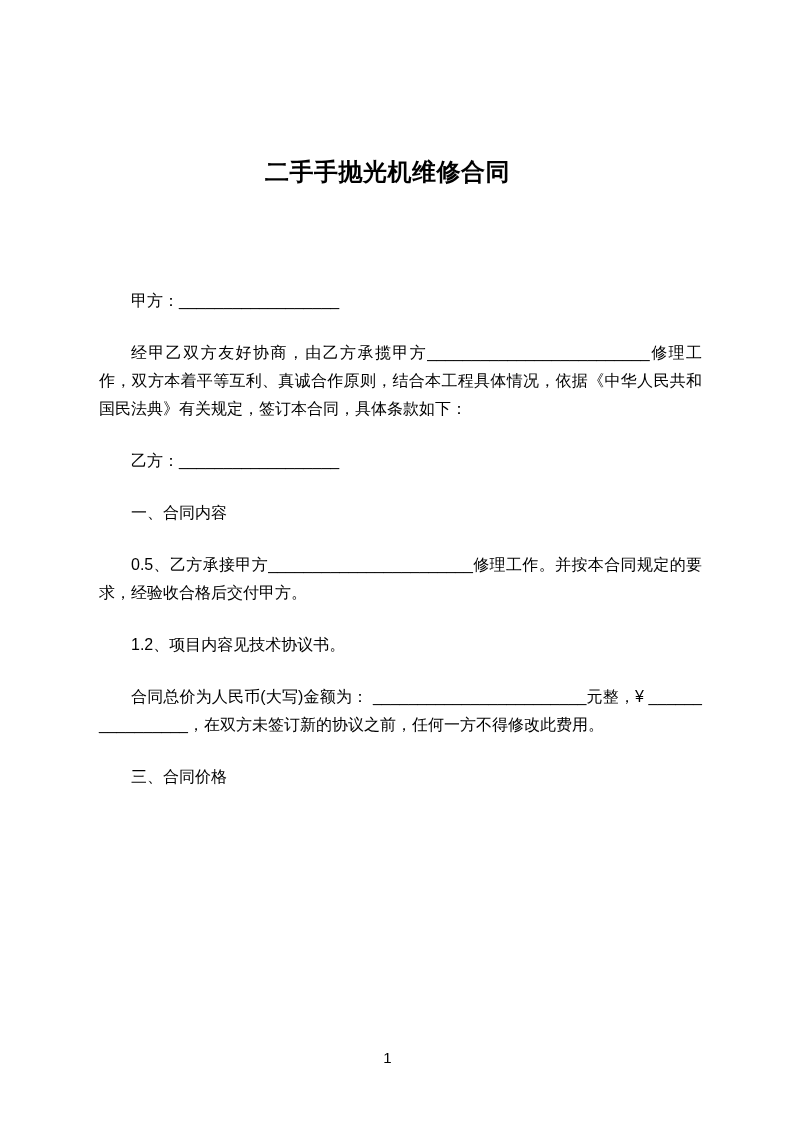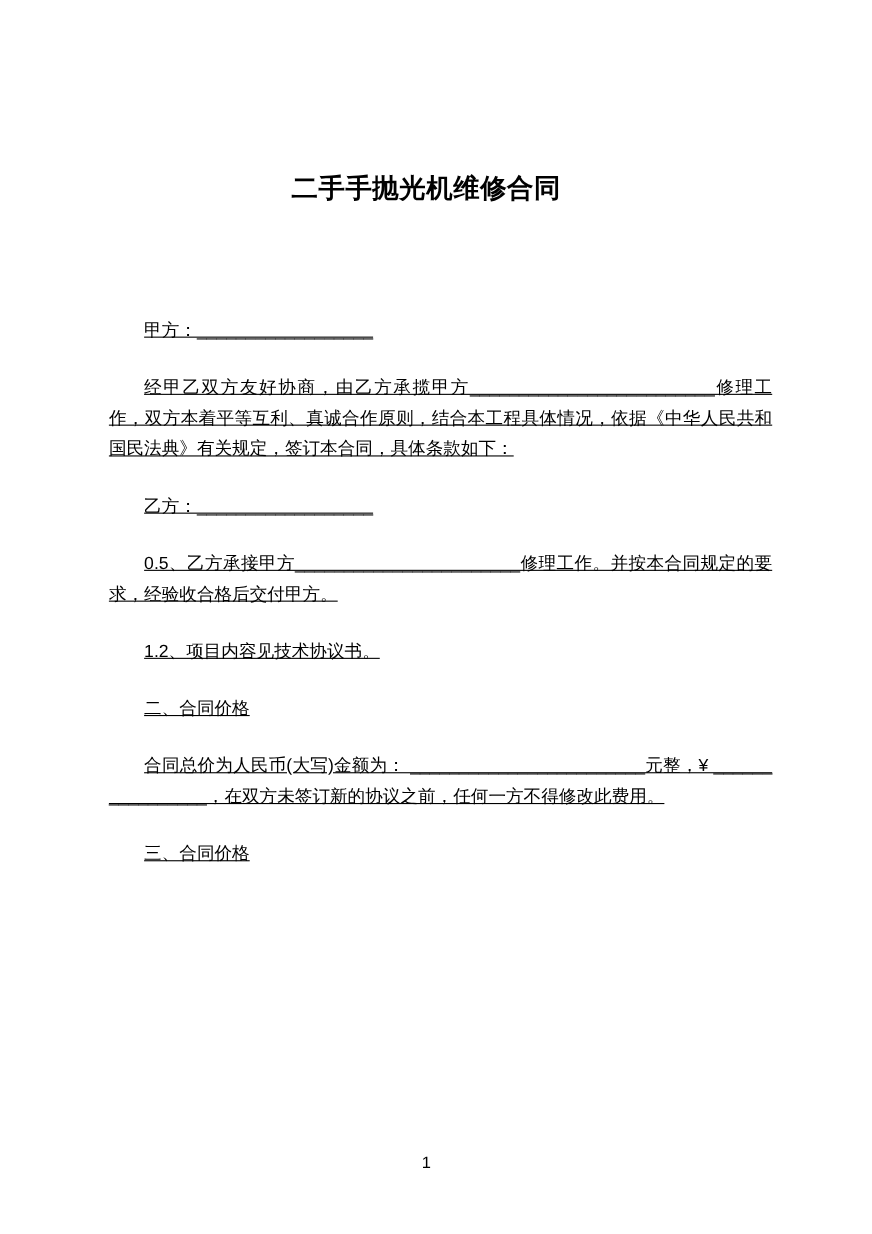--- a/index.html
+++ b/index.html
@@ -25,21 +25,20 @@
     font-size: 24px;
     line-height: 34px;
     font-weight: bold;
     letter-spacing: 0.5px;
   }
   .content {
     position: absolute;
     top: 287px;
     left: 99px;
     width: 603px;
-    text-decoration: underline;
   }
   .content p {
     margin: 0 0 24px 0;
     font-size: 16px;
     line-height: 28px;
     text-indent: 32px;
     text-align: justify;
     word-break: break-all;
     white-space: pre-wrap;
   }
@@ -60,28 +59,28 @@
 
   <h1 class="doc-title">二手手抛光机维修合同</h1>
 
   <div class="content">
     <p>甲方：__________________</p>
 
     <p>经甲乙双方友好协商，由乙方承揽甲方_________________________修理工作，双方本着平等互利、真诚合作原则，结合本工程具体情况，依据《中华人民共和国民法典》有关规定，签订本合同，具体条款如下：</p>
 
     <p>乙方：__________________</p>
 
+    <p>一、合同内容</p>
 
     <p>0.5、乙方承接甲方_______________________修理工作。并按本合同规定的要求，经验收合格后交付甲方。</p>
 
     <p>1.2、项目内容见技术协议书。</p>
 
 
 
-    <p>二、合同价格</p>
 
     <p>合同总价为人民币(大写)金额为： ________________________元整，¥ ________________，在双方未签订新的协议之前，任何一方不得修改此费用。</p>
 
     <p>三、合同价格</p>
   </div>
 
   <div class="page-number">1</div>
 
 </div>
 

